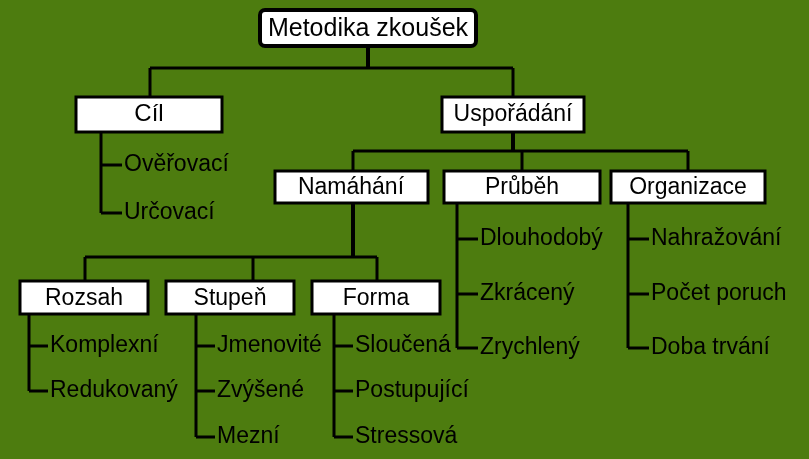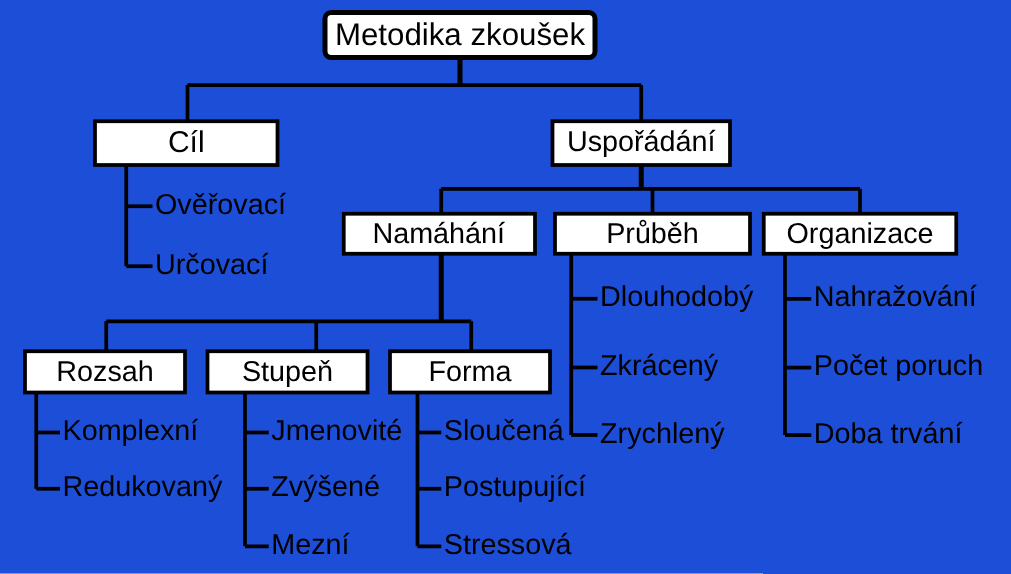--- a/index.html
+++ b/index.html
@@ -4,21 +4,21 @@
 <style>
   html, body {
     margin: 0;
     padding: 0;
     background: #ffffff;
   }
   #diagram-root {
     position: relative;
     width: 809px;
     height: 459px;
-    background: #1d4ed8;
+    background: #4d7c0f;
     font-family: "Liberation Sans", sans-serif;
     overflow: hidden;
   }
   svg.tree-canvas {
     position: absolute;
     top: 0;
     left: 0;
     width: 809px;
     height: 459px;
   }

